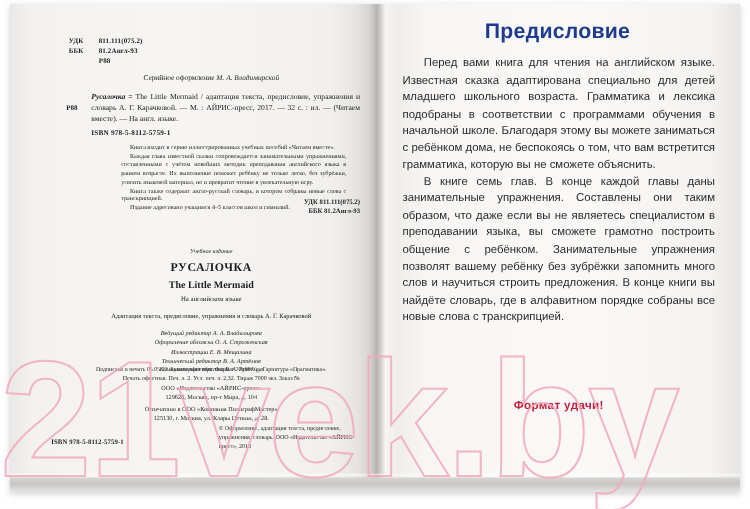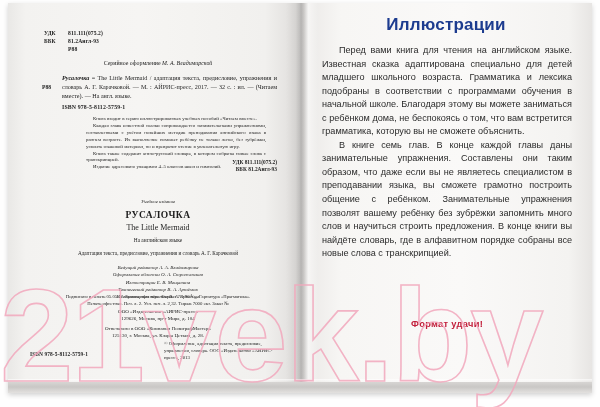--- a/index.html
+++ b/index.html
@@ -27,21 +27,21 @@
   .gutter{position:absolute;left:278px;top:0;width:32px;height:100%;
     background:linear-gradient(90deg,rgba(0,0,0,0) 0%,rgba(0,0,0,.05) 30%,rgba(0,0,0,.17) 48%,rgba(0,0,0,.10) 56%,rgba(255,255,255,.55) 70%,rgba(0,0,0,0) 100%);
     pointer-events:none;}
   
   .edge{position:absolute;left:0;right:0;bottom:0;height:11px;
     background:linear-gradient(180deg,#d7d5d3 0%,#c9c7c5 45%,#e3e1df 100%);}
   .edge-hl{position:absolute;left:0;right:0;bottom:11px;height:3px;
     background:linear-gradient(180deg,rgba(255,255,255,.7),rgba(255,255,255,0));}
 
   
-  .lp{position:absolute;left:4px;top:0;width:292px;height:390px;color:#1d1d1d;}
+  .lp{position:absolute;left:15px;top:0;width:292px;height:390px;color:#1d1d1d;}
   .lp .blk{position:absolute;}
 
   .cls{left:32px;top:26px;width:210px;font-size:5.6px;line-height:8.1px;letter-spacing:.1px;}
   .cls .row{display:flex;}
   .cls .k{width:24px;font-weight:600;}
   .cls .v{font-weight:600;}
   .cls .r88{margin-left:24px;font-weight:600;}
 
   .serial{left:32px;top:57px;width:228px;text-align:center;font-size:5.9px;font-style:italic;}
   .serial b{font-style:normal;font-weight:400;}
@@ -54,21 +54,21 @@
   .isbn1{left:50px;top:101px;font-size:5.8px;font-weight:700;letter-spacing:.15px;}
 
   .ann{left:74px;top:113px;width:180px;font-size:4.9px;line-height:6.9px;text-align:justify;color:#262626;}
   .ann p{margin:0;text-indent:7px;}
 
   .cls2{left:140px;top:156px;width:125px;text-align:right;font-size:5.4px;line-height:7.4px;font-weight:600;}
 
   .imp{left:26px;top:196px;width:240px;text-align:center;}
   .imp .ed{font-size:4.8px;font-style:italic;margin-bottom:6px;}
   .imp .t1{font-size:9.5px;font-weight:700;letter-spacing:.5px;margin-bottom:3px;}
-  .imp .t2{font-size:8px;font-weight:400;margin-bottom:5px;}
+  .imp .t2{font-size:8px;font-weight:700;margin-bottom:5px;}
   .imp .t3{font-size:5.4px;margin-bottom:7px;}
   .imp .t4{font-size:5.2px;margin-bottom:8px;}
   .imp .crew{font-size:5px;line-height:7.3px;font-style:italic;}
 
   .prn{left:24px;top:290px;width:244px;text-align:center;font-size:4.8px;line-height:7px;}
   .prn .wide{font-size:4.7px;}
   .pub{left:24px;top:305px;width:244px;text-align:center;font-size:5px;line-height:7.2px;}
   .typ{left:24px;top:322px;width:244px;text-align:center;font-size:5px;line-height:7.2px;}
 
   .isbn2{left:18px;top:348px;font-size:5.4px;font-weight:700;letter-spacing:.1px;}
@@ -181,21 +181,21 @@
       <div class="blk typ">
         <div>Отпечатано в ООО «Компания ПолиграфМастер»</div>
         <div>125130, г. Москва, ул. Клары Цеткин, д. 28.</div>
       </div>
 
       <div class="blk isbn2">ISBN 978-5-8112-5759-1</div>
       <div class="blk copy">© Оформление, адаптация текста, предисловие, упражнения, словарь. ООО «Издательство «АЙРИС-пресс», 2013</div>
     </div>
 
     <div class="rp">
-      <h1>Иллюстрации</h1>
+      <h1>Предисловие</h1>
       <div class="body">
         <p>Перед вами книга для чтения на английском языке. Известная сказка адаптирована специально для детей младшего школьного возраста. Грамматика и лексика подобраны в соответствии с программами обучения в начальной школе. Благодаря этому вы можете заниматься с ребёнком дома, не беспокоясь о том, что вам встретится грамматика, которую вы не сможете объяснить.</p>
         <p>В книге семь глав. В конце каждой главы даны занимательные упражнения. Составлены они таким образом, что даже если вы не являетесь специалистом в преподавании языка, вы сможете грамотно построить общение с ребёнком. Занимательные упражнения позволят вашему ребёнку без зубрёжки запомнить много слов и научиться строить предложения. В конце книги вы найдёте словарь, где в алфавитном порядке собраны все новые слова с транскрипцией.</p>
       </div>
       <div class="wish">Формат удачи!</div>
     </div>
 
     <div class="gutter"></div>
     <div class="edge-hl"></div>
     <div class="edge"></div>

